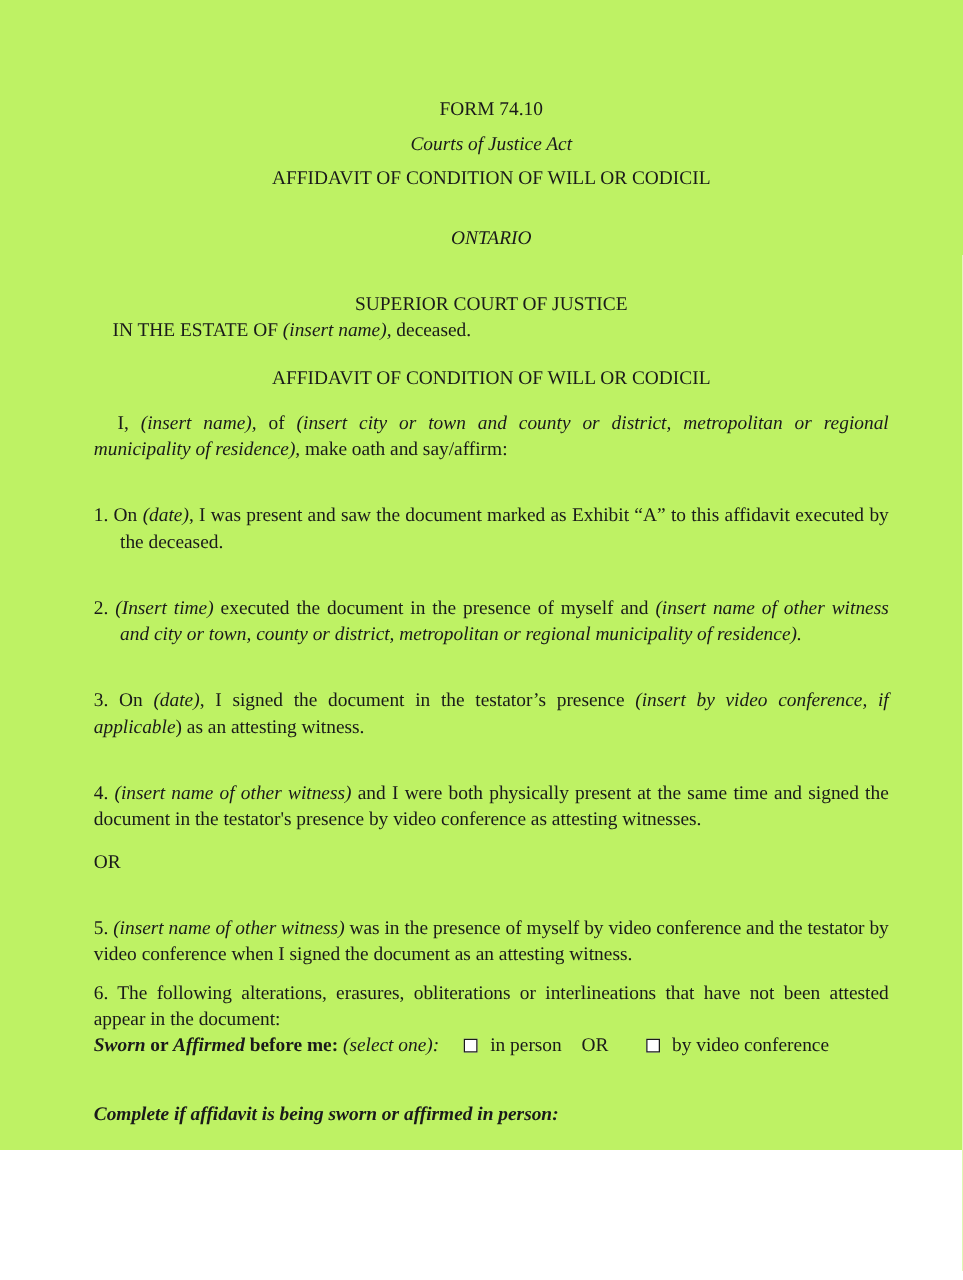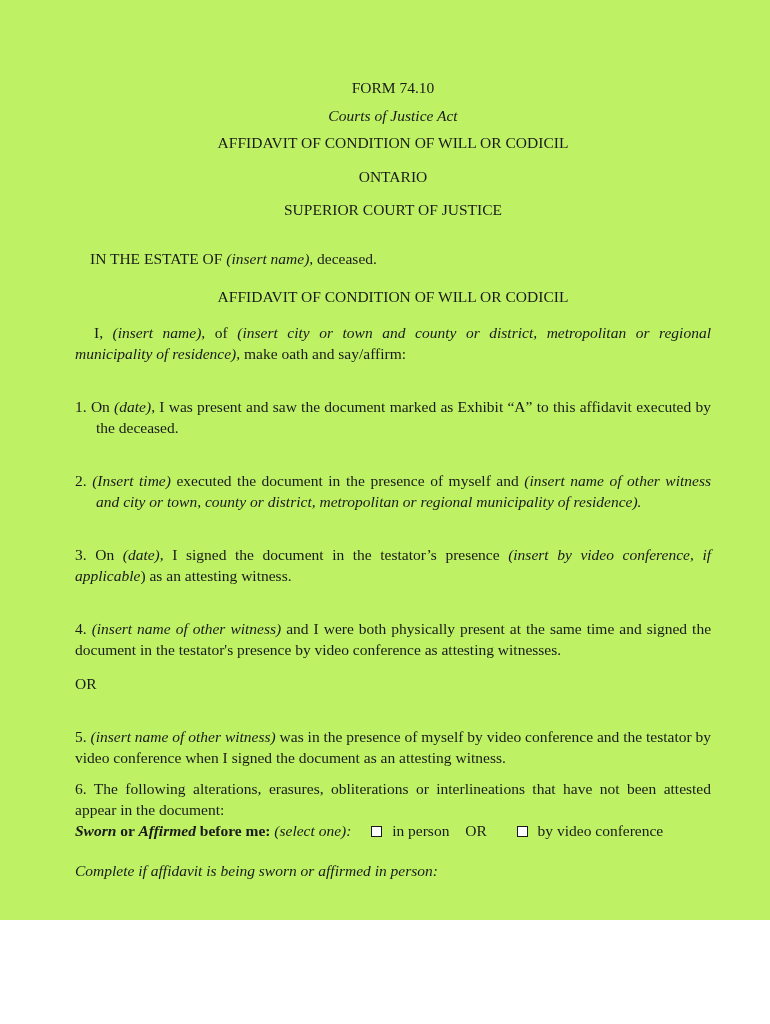--- a/index.html
+++ b/index.html
@@ -27,24 +27,24 @@
   
   .s-r  { font-style: normal; font-weight: normal; }
   .s-i  { font-style: italic; }
   .s-b  { font-weight: bold; }
   .s-bi { font-weight: bold; font-style: italic; }
 
   
   .hdr-form    { margin-top: 77px; }
   .hdr-act     { margin-top: 7px; font-style: italic; }
   .hdr-title   { margin-top: 6px; }
-  .hdr-ontario { margin-top: 13px; }
-  .hdr-court   { margin-top: 12px; }
+  .hdr-ontario { margin-top: 27px; font-style: italic; }
+  .hdr-court   { margin-top: 32px; }
 
-  .estate-line { margin-top: 28px; text-indent: 15px; }
+  .estate-line { text-indent: 15px; }
   .section-title { margin-top: 17px; }
 
   .intro { margin-top: 15px; text-indent: 19px; }
 
   .para { margin-top: 32px; }
   .hang { padding-left: 21px; text-indent: -21px; }
   .note {
     margin-top: 15px;
     margin-left: 21px;
     font-style: italic;
@@ -59,21 +59,21 @@
     height: 11px;
     border: 1.5px solid #1a1a1a;
     background: #ffffff;
     vertical-align: -1px;
     margin-left: 3px;
     margin-right: 6px;
   }
   .cb-gap-left { margin-left: 16px; }
   .or-inline { margin: 0 10px 0 12px; }
 
-  .complete-line { margin-top: 19px; font-weight: normal; font-style: italic; }
+  .complete-line { margin-top: 34px; font-weight: bold; font-style: italic; }
 
   .page-footer-bar {
     position: absolute;
     left: 95px;
     top: 1014px;
     width: 587px;
     height: 10px;
   }
 </style>
 </head>

